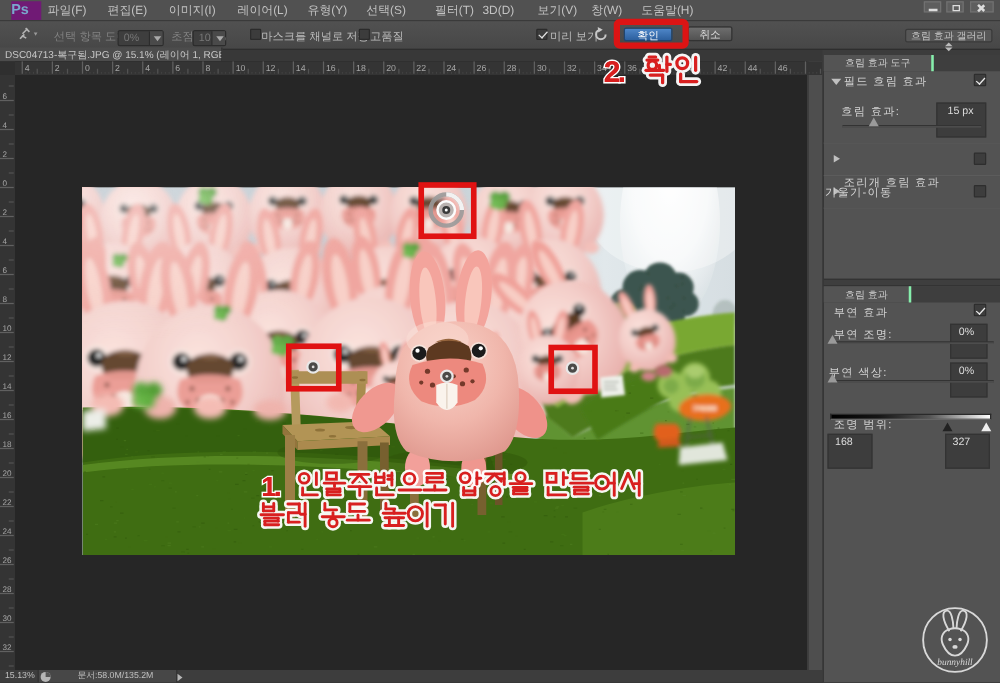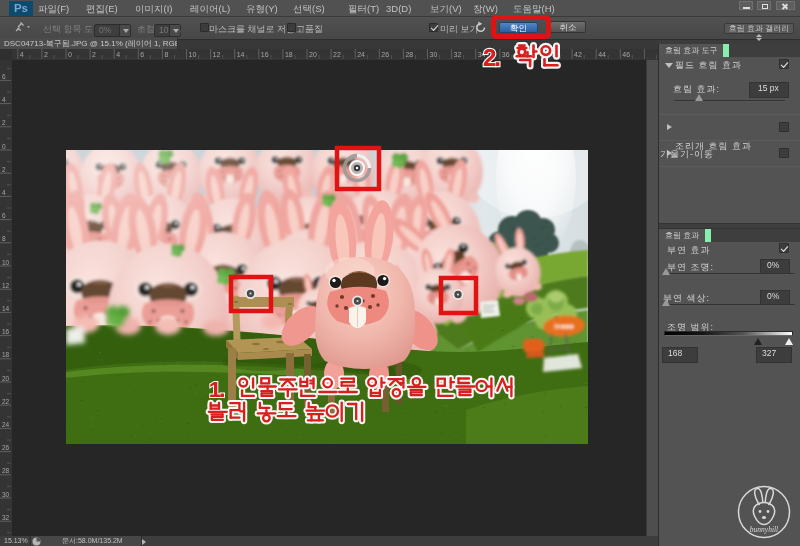--- a/index.html
+++ b/index.html
@@ -1,20 +1,20 @@
 <!DOCTYPE html>
 <html><head><meta charset="utf-8">
 <style>
 *{margin:0;padding:0;box-sizing:border-box}
 html,body{width:800px;height:546px;overflow:hidden;background:#3c3c3c;font-family:"Liberation Sans",sans-serif;}
 .abs{position:absolute}
 #app{position:relative;width:800px;height:546px}
 
 #menubar{position:absolute;left:0;top:0;width:800px;height:17px;background:#515151;border-bottom:1px solid #3a3a3a}
-#pslogo{position:absolute;left:9px;top:1px;width:24px;height:15px;background:#0c4a6e;color:#7aa8cc;font-size:11.5px;font-weight:bold;text-align:center;line-height:15px}
+#pslogo{position:absolute;left:9px;top:1px;width:24px;height:15px;background:#701a75;color:#7aa8cc;font-size:11.5px;font-weight:bold;line-height:15px}
 .menu{position:absolute;top:0;height:17px;line-height:17px;color:#c2c2c2;font-size:9.5px}
 .winbtn{position:absolute;top:1px;width:14px;height:9px;background:#5e5e5e;border:1px solid #717171;color:#ddd;font-size:7px;line-height:7px;text-align:center}
 
 #optbar{position:absolute;left:0;top:17px;width:800px;height:23px;background:linear-gradient(#515151,#474747);border-bottom:1px solid #2e2e2e}
 .dimtxt{position:absolute;color:#828282;font-size:9px;line-height:12px}
 .ltxt{position:absolute;color:#bdbdbd;font-size:9px;line-height:12px}
 .combo{position:absolute;height:13px;background:#3e3e3e;border:1px solid #2c2c2c;border-radius:2px;color:#777;font-size:8.5px;line-height:11px;padding-left:4px}
 .combo .arr{position:absolute;right:0;top:0;width:11px;height:11px;background:#4a4a4a;border-left:1px solid #2c2c2c}.combo .arr:after{content:"";position:absolute;left:2.5px;top:4px;width:0;height:0;border-left:3px solid transparent;border-right:3px solid transparent;border-top:4px solid #aaa}
 .cbx{position:absolute;width:9px;height:9px;background:#3c3c3c;border:1px solid #2b2b2b;border-radius:1px}
 .cbx.chk:after{content:"";position:absolute;left:1px;top:1px;width:6px;height:3px;border-left:1.5px solid #e0e0e0;border-bottom:1.5px solid #e0e0e0;transform:rotate(-48deg)}
@@ -24,23 +24,23 @@
 #gallerybtn{position:absolute;left:724px;top:23px;width:70px;height:11px;background:#575757;border:1px solid #3a3a3a;border-radius:2px;color:#c5c5c5;font-size:8px;line-height:10px;text-align:center}
 
 #tabbar{position:absolute;left:0;top:40px;width:658px;height:9px;background:#383838}
 #doctab{position:absolute;left:0;top:38px;width:178px;height:11px;background:#4c4c4c;color:#c8c8c8;font-size:8px;line-height:11px;padding-left:4px;border-right:1px solid #2e2e2e;white-space:nowrap;overflow:hidden}
 
 #canvas{position:absolute;left:12px;top:49px;width:634px;height:487px;background:#262626}
 #vscroll{position:absolute;left:646px;top:49px;width:12px;height:487px;background:#4e4e4e;border-left:1px solid #3a3a3a}
 
 #rpanel{position:absolute;left:658px;top:44px;width:142px;height:502px;background:#535353;border-left:1px solid #2e2e2e}
 .phead{position:absolute;left:0;width:142px;height:13px;background:#3e3e3e}
-.ptab{position:absolute;left:0px;height:13px;background:#545454;color:#cfcfcf;font-size:8px;line-height:13px;padding:0 6px;border-right:6px solid #86efac}
+.ptab{position:absolute;left:0px;height:13px;background:#545454;color:#cfcfcf;font-size:8px;line-height:13px;padding:0 17px;border-right:2px solid #86efac}
 .ptxt{position:absolute;color:#d4d4d4;font-size:9px;line-height:11px;letter-spacing:1px}
-.pbox{position:absolute;height:16px;background:#3d3d3d;border:1px solid #333;color:#ddd;font-size:8.5px;line-height:10px}
+.pbox{position:absolute;height:28px;background:#3d3d3d;border:1px solid #333;color:#ddd;font-size:8.5px;line-height:10px}
 .pcbx{position:absolute;width:10px;height:10px;background:#3d3d3d;border:1px solid #2e2e2e;border-radius:1px}
 .pcbx.chk:after{content:"";position:absolute;left:1px;top:1.5px;width:6px;height:3px;border-left:1.6px solid #ececec;border-bottom:1.6px solid #ececec;transform:rotate(-48deg)}
 .divider{position:absolute;left:0;width:142px;height:1px;background:#444;border-bottom:1px solid #5c5c5c}
 .track{position:absolute;height:2px;background:#333;border-bottom:1px solid #565656}
 .thumb{position:absolute;width:0;height:0;border-left:4.5px solid transparent;border-right:4.5px solid transparent;border-bottom:7px solid #9a9a9a}
 
 #statusbar{position:absolute;left:0;top:536px;width:658px;height:10px;background:#3d3d3d;color:#c0c0c0;font-size:7px;line-height:10px}
 .tri-r{position:absolute;width:0;height:0;border-top:3.5px solid transparent;border-bottom:3.5px solid transparent;border-left:5px solid #c0c0c0}
 .tri-d{position:absolute;width:0;height:0;border-left:4px solid transparent;border-right:4px solid transparent;border-top:5.5px solid #c0c0c0}
 </style></head>
@@ -996,21 +996,21 @@
     <div class="ptxt" style="left:8px;top:201px">부연 효과</div>
     <div class="pcbx chk" style="left:120px;top:199px"></div>
     <div class="ptxt" style="left:8px;top:218px">부연 조명:</div>
     <div class="pbox" style="left:101px;top:215px;width:30px;padding-left:6px">0%</div>
     <div class="track" style="left:6px;top:229px;width:130px"></div>
     <div class="thumb" style="left:3px;top:224px"></div>
     <div class="ptxt" style="left:4px;top:249px">부연 색상:</div>
     <div class="pbox" style="left:101px;top:246px;width:30px;padding-left:6px">0%</div>
     <div class="track" style="left:6px;top:260px;width:130px"></div>
     <div class="thumb" style="left:3px;top:255px"></div>
-    <div class="ptxt" style="left:8px;top:278px">조명 범위:</div>
+    <div class="ptxt" style="left:8px;top:290px">조명 범위:</div>
     <div style="position:absolute;left:5px;top:287px;width:129px;height:4.5px;background:linear-gradient(90deg,#000 0%,#161616 30%,#555 62%,#fff 100%);border:1px solid #2a2a2a;border-bottom-color:#666"></div>
     <div class="thumb" style="left:95px;top:294px;border-bottom-color:#222"></div>
     <div class="thumb" style="left:126px;top:294px;border-bottom-color:#eee"></div>
     <div class="pbox" style="left:3px;top:303px;width:36px;padding-left:5px">168</div>
     <div class="pbox" style="left:97px;top:303px;width:36px;padding-left:5px">327</div>
 
   </div>
 
   <div id="statusbar">
     <span class="abs" style="left:4px">15.13%</span>

